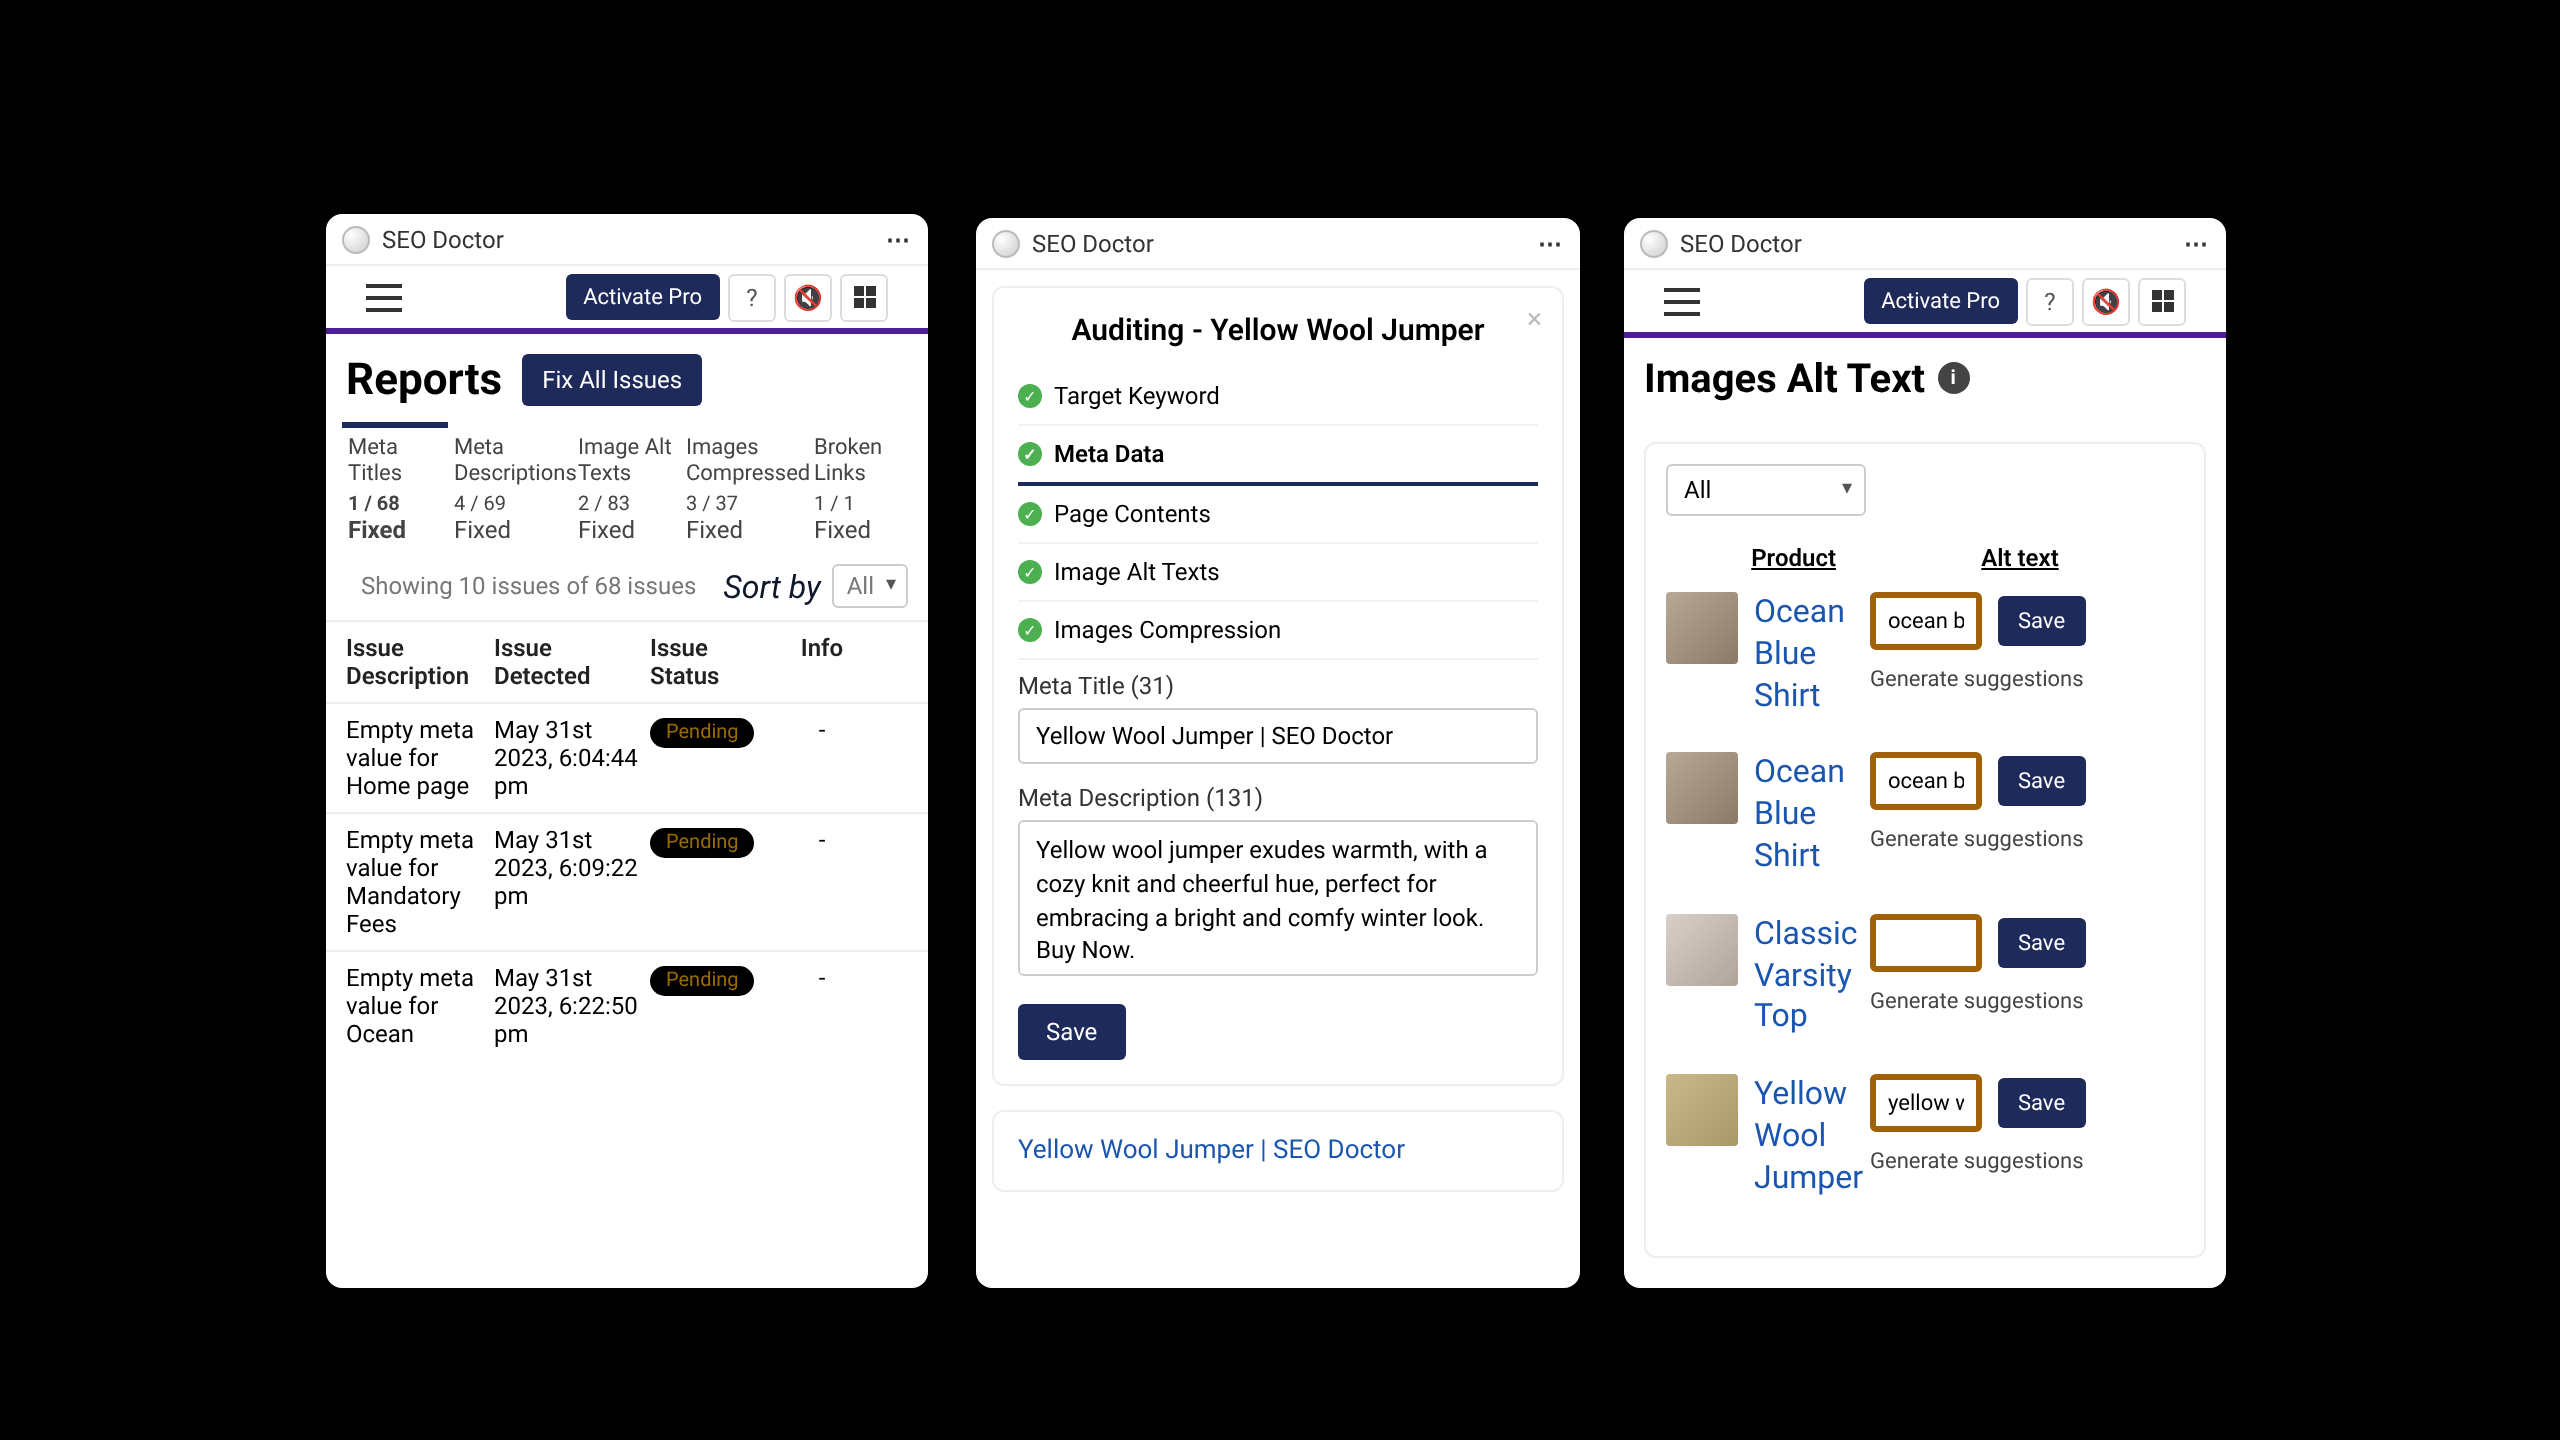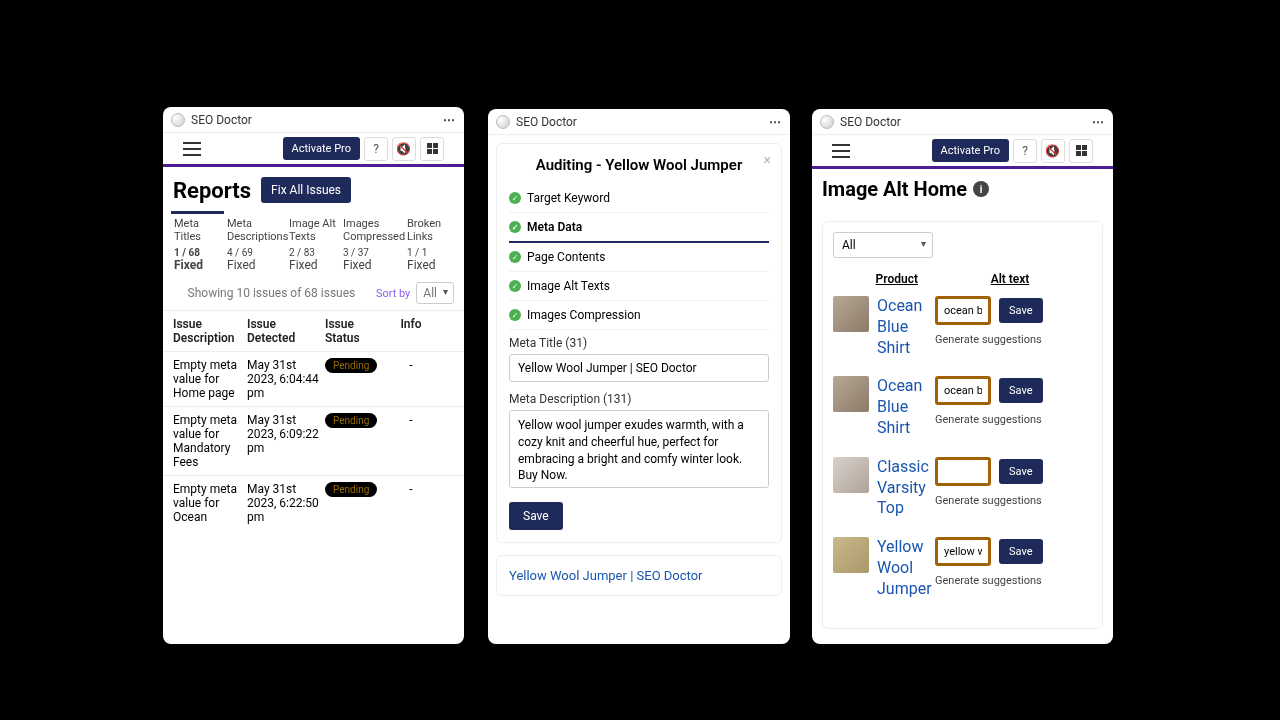--- a/index.html
+++ b/index.html
@@ -100,21 +100,21 @@
 
 .meta-row {
   display: flex;
   align-items: center;
   padding: 6px 10px;
   font-size: 12px;
   color: #777;
   gap: 6px;
 }
 .meta-row .left { flex: 1; text-align: center; }
-.sort-label { font-size: 11px; color: #8b5cf6; }
+.sort-label { font-size: 16px; color: #0f172a; font-style: italic; }
 .select-small {
   border: 1px solid #ccc; border-radius: 3px;
   padding: 3px 16px 3px 6px;
   font-size: 12px;
   position: relative;
 }
 .select-small::after { content: "▾"; position: absolute; right: 5px; top: 3px; font-size: 10px; color: #555; }
 
 .table-head, .table-row {
   display: flex;
@@ -397,21 +397,21 @@
         <div class="grid-icon">
           <span></span>
           <span></span>
           <span></span>
           <span></span>
         </div>
       </div>
   </div>
 
   <h1>
-    <span>Image Alt Home</span>
+    <span>Images Alt Text</span>
     <span class="info-icon-circle">i</span>
   </h1>
 
   <div class="body">
     <div class="alt-card">
       <div class="select-wide"><span>All</span></div>
 
       <div class="alt-head-row">
         <div class="c1">Product</div>
         <div class="c2">Alt text</div>

